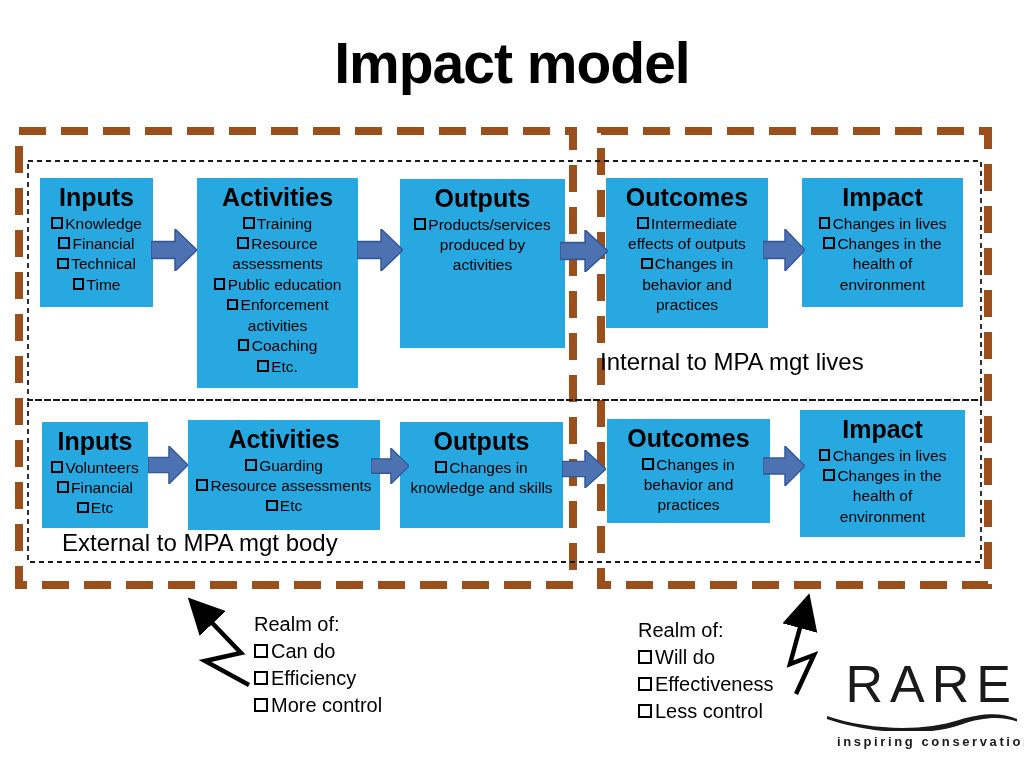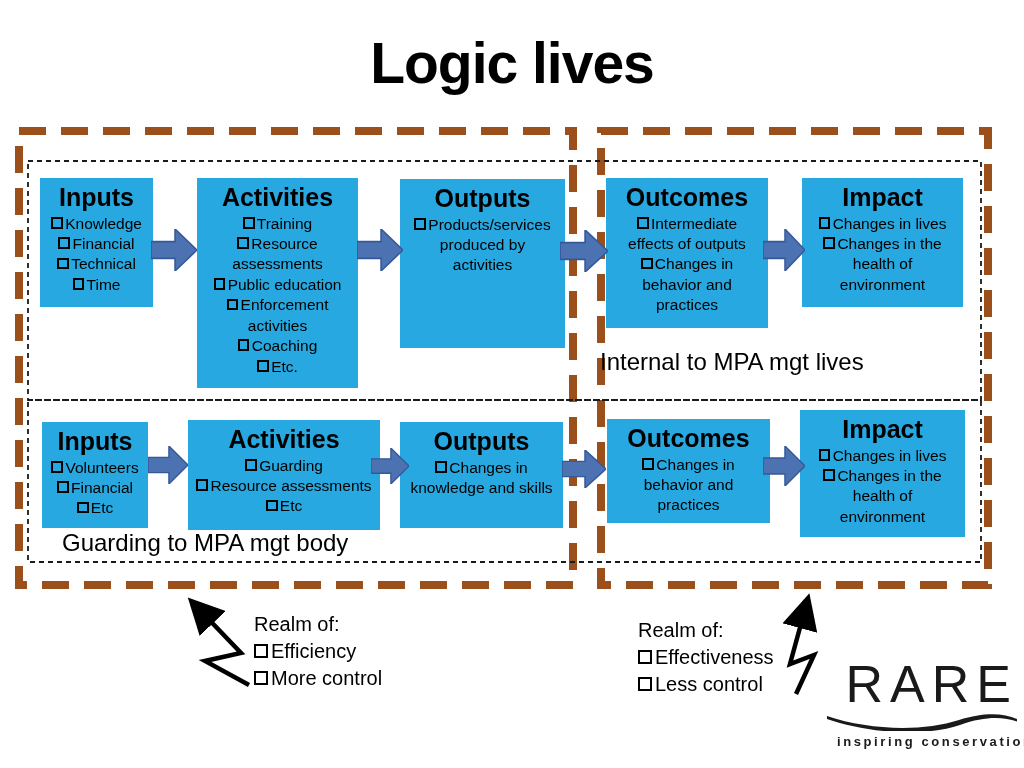--- a/index.html
+++ b/index.html
@@ -71,21 +71,21 @@
   }
   .logo-wave{display:block;margin:-4px auto 0 auto;}
   .logo-tagline{
     font-size:13px;font-weight:bold;letter-spacing:2.6px;color:#1a1a1a;
     margin-top:3px;padding-left:2px;white-space:nowrap;margin-left:9px;
   }
 </style>
 </head>
 <body>
 
-<div class="main-title">Logic lives</div>
+<div class="main-title">Impact model</div>
 
 <svg class="frames" width="1024" height="768" viewBox="0 0 1024 768">
   <rect class="brown-rect" x="19" y="131" width="554" height="454" stroke-dasharray="27 15"></rect>
   <rect class="brown-rect" x="601" y="131" width="387" height="454" stroke-dasharray="27 15"></rect>
   <rect class="black-rect" x="28" y="161" width="953" height="239" stroke-dasharray="5 4"></rect>
   <rect class="black-rect" x="28" y="400" width="953" height="162" stroke-dasharray="5 4"></rect>
 </svg>
 
 <div class="box" id="b-r1-inputs">
   <div class="box-title">Inputs</div>
@@ -183,32 +183,34 @@
     <polygon points="0,12 23,12 23,0 44,20 23,40 23,28 0,28"></polygon>
   </svg>
 <svg class="block-arrow" id="a7" width="44" height="38" viewBox="0 0 44 40" preserveAspectRatio="none">
     <polygon points="0,12 23,12 23,0 44,20 23,40 23,28 0,28"></polygon>
   </svg>
 <svg class="block-arrow" id="a8" width="42" height="40" viewBox="0 0 44 40" preserveAspectRatio="none">
     <polygon points="0,12 23,12 23,0 44,20 23,40 23,28 0,28"></polygon>
   </svg>
 
 <div class="region-label" id="internal-label">Internal to MPA mgt lives</div>
-<div class="region-label" id="external-label">Guarding to MPA mgt body</div>
+<div class="region-label" id="external-label">External to MPA mgt body</div>
 
 <div class="realm" id="realm-left">
   <div>Realm of:</div>
   <div>
+      <div class="bi"><span class="cb"></span>Can do</div>
       <div class="bi"><span class="cb"></span>Efficiency</div>
       <div class="bi"><span class="cb"></span>More control</div>
     </div>
 </div>
 <div class="realm" id="realm-right">
   <div>Realm of:</div>
   <div>
+      <div class="bi"><span class="cb"></span>Will do</div>
       <div class="bi"><span class="cb"></span>Effectiveness</div>
       <div class="bi"><span class="cb"></span>Less control</div>
     </div>
 </div>
 
 <svg class="zigzag" width="1024" height="768" viewBox="0 0 1024 768">
   <defs>
     <marker id="ah" markerWidth="8" markerHeight="8" refX="6" refY="4" orient="auto" markerUnits="strokeWidth">
       <path d="M0,0 L8,4 L0,8 z" fill="#000"></path>
     </marker>

